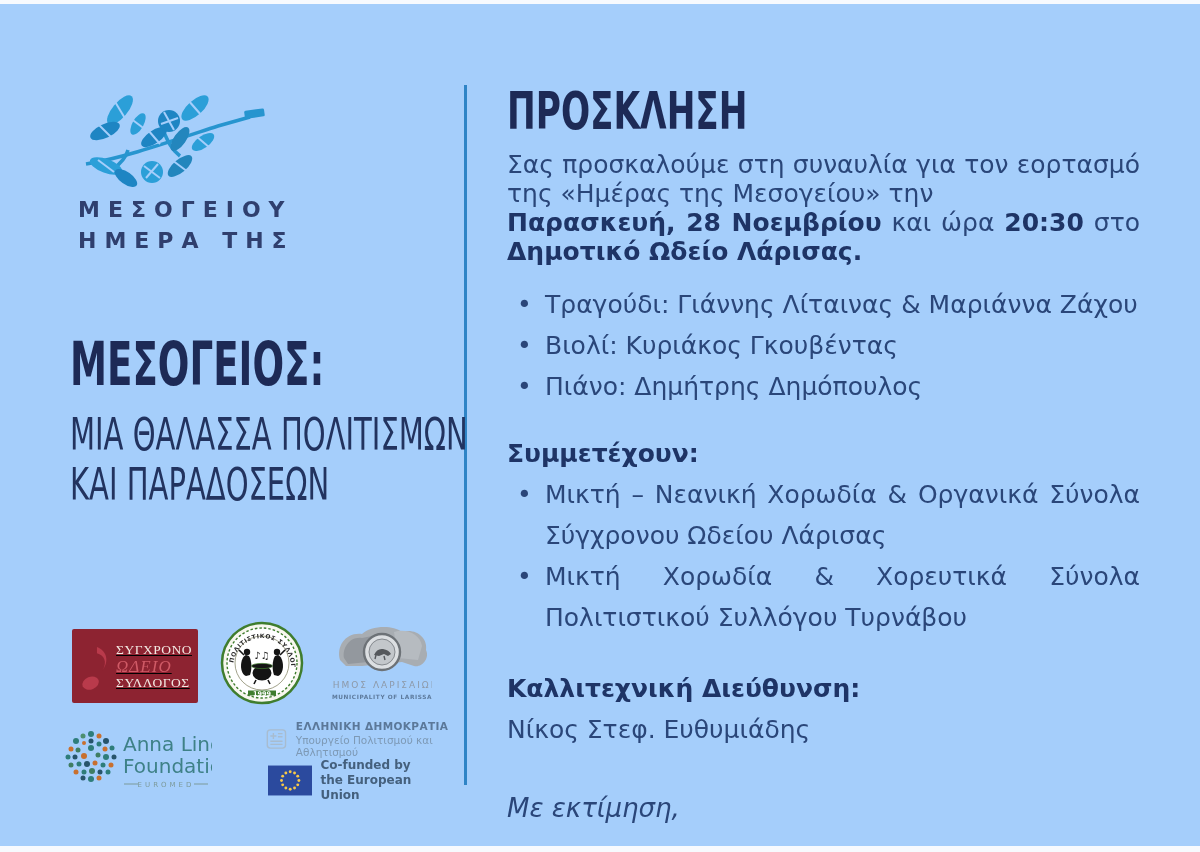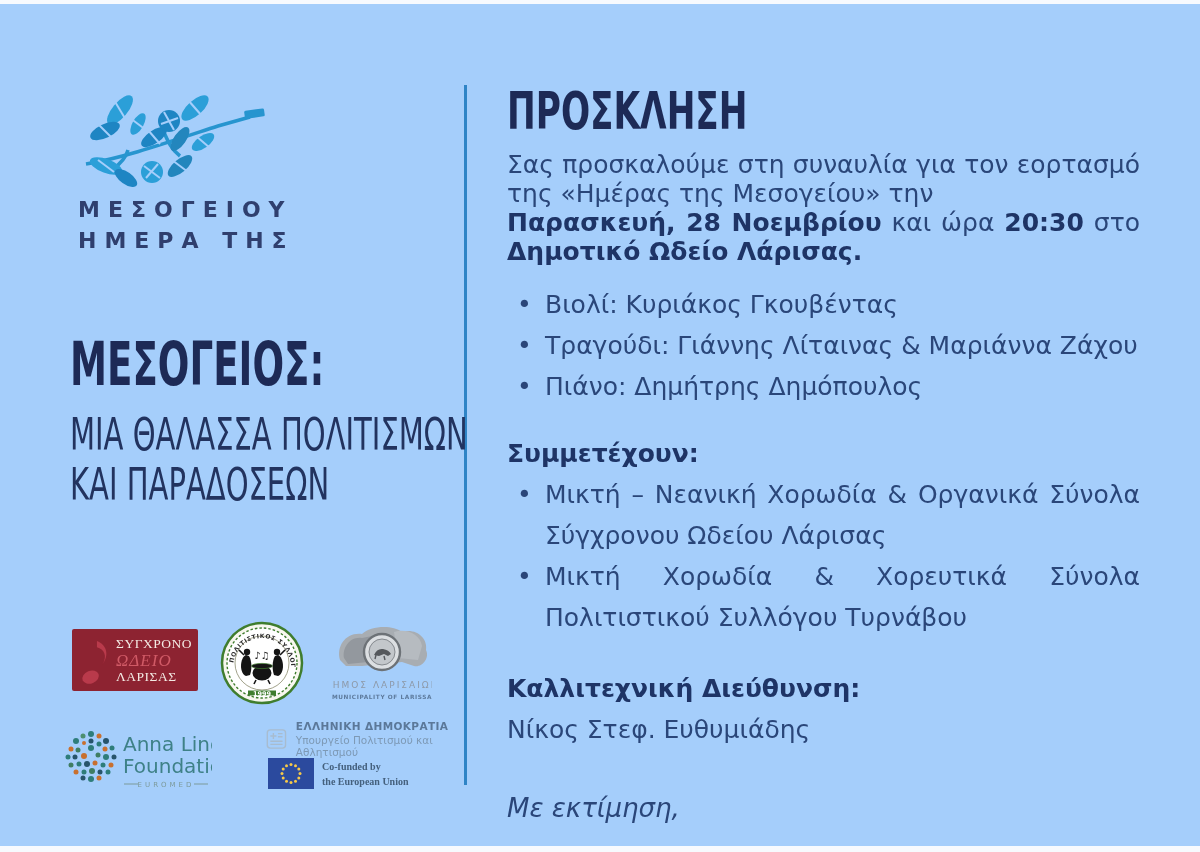--- a/index.html
+++ b/index.html
@@ -17,35 +17,35 @@
   .brand-caption{position:absolute;left:78px;top:194px;color:#2f3f6e;font-weight:700;
                  font-size:22px;line-height:31px;letter-spacing:8px;}
   .title-block{position:absolute;left:70px;top:334px;color:#1d2a56;}
   .condensed{display:inline-block;transform-origin:left top;white-space:nowrap;}
   .main-title{font-size:60px;font-weight:800;transform:scaleX(0.62);line-height:1;}
   .sub-title{font-size:44px;font-weight:400;transform:scaleX(0.66);line-height:50px;
              margin-top:16px;color:#22335f;}
 
   
   .logo-row1{position:absolute;left:72px;top:620px;width:380px;height:92px;}
-  .odeio-logo{position:absolute;left:0;top:9px;width:126px;height:62px;background:#8d2331;
-              border-radius:2px;display:flex;align-items:center;padding:0 6px;box-sizing:border-box;}
+  .odeio-logo{position:absolute;left:0;top:9px;width:126px;height:74px;background:#8d2331;
+              border-radius:2px;display:flex;align-items:center;padding:0 6px;box-sizing:border-box;text-decoration:underline;}
   .odeio-text{font-family:"Liberation Serif","DejaVu Serif",serif;text-align:left;margin-left:2px;}
   .odeio-text .l1,.odeio-text .l3{color:#f3e9e3;font-size:13.5px;letter-spacing:0.5px;line-height:16px;}
   .odeio-text .l2{color:#d05a66;font-size:17px;letter-spacing:1px;line-height:17px;font-style:italic;}
   .tyrnavos-logo{position:absolute;left:148px;top:1px;width:84px;height:84px;}
   .muni-logo{position:absolute;left:260px;top:2px;width:100px;height:90px;}
 
   .logo-row2{position:absolute;left:60px;top:722px;width:390px;height:76px;}
   .annalindh-logo{position:absolute;left:0;top:4px;width:152px;height:68px;}
   .ministry-block{position:absolute;left:205px;top:-2px;display:flex;align-items:center;gap:8px;}
   .ministry-text .m1{font-size:10.5px;font-weight:700;color:#5b7899;letter-spacing:0.4px;}
   .ministry-text .m2{font-size:10.5px;color:#7d99b5;margin-top:2px;}
   .eu-block{position:absolute;left:208px;top:36px;display:flex;align-items:center;gap:8px;}
-  .eu-text{font-size:10px;font-weight:700;color:#44607d;line-height:15px;font-family:Liberation Serif, serif;}
+  .eu-text{font-size:12px;font-weight:700;color:#44607d;line-height:15px;}
 
   
   .right-col{position:absolute;left:507px;top:86px;width:633px;color:#2a4679;}
   .invite-heading{color:#1d2a56;margin:0 0 14px 0;height:50px;}
   .invite-heading .condensed{font-size:52px;font-weight:800;transform:scaleX(0.66);line-height:50px;}
   .para{font-size:25px;line-height:29px;margin:0;}
   .justify{text-align:justify;}
   .para b,.bold{font-weight:700;color:#1e3466;margin-top:10px;}
   ul.dots{list-style:none;margin:18px 0 0 0;padding:0;}
   ul.dots li{position:relative;padding-left:38px;font-size:25px;line-height:41px;text-align:justify;}
@@ -121,21 +121,21 @@
   <div class="logo-row1">
 
     <div class="odeio-logo">
       <svg width="40" height="62" viewBox="0 0 40 62">
         <ellipse cx="14" cy="50" rx="9.5" ry="7" fill="#b93a4b" transform="rotate(-22 14 50)"></ellipse>
         <path d="M21,50 L21,10 C32,14 35,26 27,36 C33,27 29,19 21,17 Z" fill="#b93a4b"></path>
       </svg>
       <div class="odeio-text">
         <div class="l1">ΣΥΓΧΡΟΝΟ</div>
         <div class="l2">ΩΔΕΙΟ</div>
-        <div class="l3">ΛΑΡΙΣΑΣ</div>
+        <div class="l3">ΣΥΛΛΟΓΟΣ</div>
       </div>
     </div>
 
     <svg class="tyrnavos-logo" viewBox="0 0 84 84">
       <circle cx="42" cy="42" r="40" fill="#f8f7ef" stroke="#3f7d2e" stroke-width="2.5"></circle>
       <circle cx="42" cy="42" r="35" fill="#ffffff" stroke="#3f7d2e" stroke-width="1.4" stroke-dasharray="2.5 2"></circle>
       <circle cx="42" cy="42" r="27" fill="#ffffff" stroke="#8a8a6d" stroke-width="0.8"></circle>
       <defs>
           <path id="arcTop" d="M 13,46 A 29,29 0 1 1 71,46"></path>
         </defs>
@@ -254,22 +254,22 @@
   </div>
 
   <div class="right-col">
     <h1 class="invite-heading"><span class="condensed">ΠΡΟΣΚΛΗΣΗ</span></h1>
 
     <p class="para justify"><span>Σας προσκαλούμε στη συναυλία για τον εορτασμό της «Ημέρας της Μεσογείου» την</span></p>
 
     <p class="para justify"><b>Παρασκευή, 28 Νοεμβρίου</b> <span>και ώρα</span> <b>20:30</b> <span>στο</span> <b>Δημοτικό Ωδείο Λάρισας.</b></p>
 
     <ul class="dots">
+      <li>Τραγούδι: Γιάννης Λίταινας &amp; Μαριάννα Ζάχου</li>
       <li>Βιολί: Κυριάκος Γκουβέντας</li>
-      <li>Τραγούδι: Γιάννης Λίταινας &amp; Μαριάννα Ζάχου</li>
       <li>Πιάνο: Δημήτρης Δημόπουλος</li>
     </ul>
 
     <p class="section-heading">Συμμετέχουν:</p>
     <ul class="dots" style="margin-top:0;">
       <li>Μικτή – Νεανική Χορωδία &amp; Οργανικά Σύνολα Σύγχρονου Ωδείου Λάρισας</li>
       <li>Μικτή Χορωδία &amp; Χορευτικά Σύνολα Πολιτιστικού Συλλόγου Τυρνάβου</li>
     </ul>
 
     <p class="section-heading dir-gap">Καλλιτεχνική Διεύθυνση:</p>

